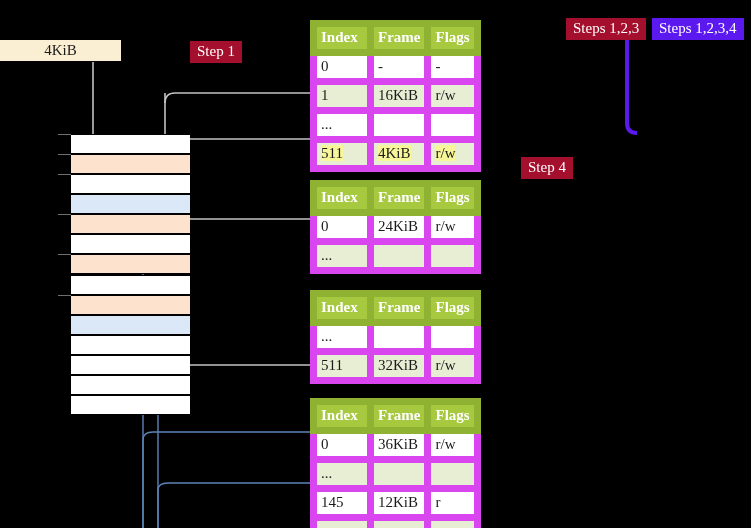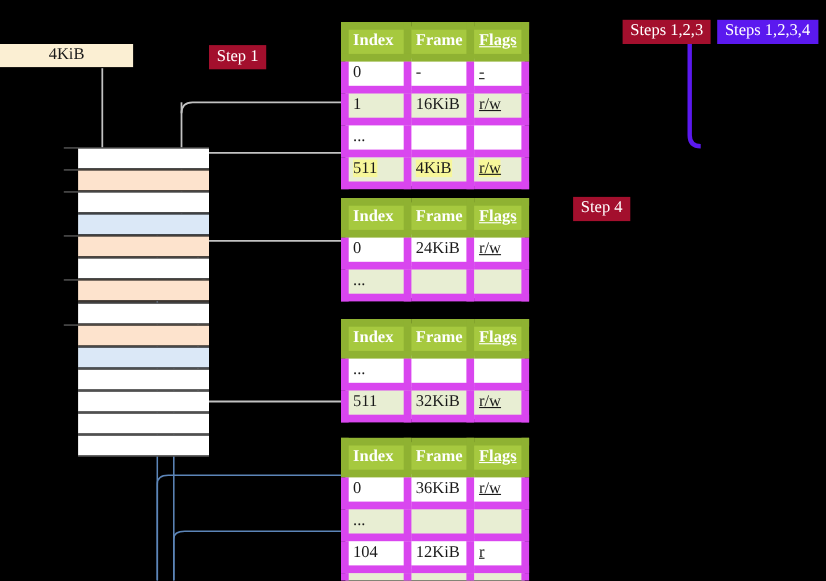--- a/index.html
+++ b/index.html
@@ -76,21 +76,21 @@
     background: #a6c93f;
     color: #ffffff;
     font-weight: bold;
     border-color: #8fb232;
   }
   .ptable tr.odd  td { background: #ffffff; }
   .ptable tr.even td { background: #e8eed3; }
   .ptable td.hl span { background: #f7f79a; }
   .col-index { width: 57px; }
   .col-frame { width: 57px; }
-  .col-flags { width: 44px; text-decoration: underline; }
+  .col-flags { width: 44px; }
 
   
   #wires {
     position: absolute;
     left: 0; top: 0;
     width: 751px; height: 528px;
     pointer-events: none;
   }
 </style>
 </head>
@@ -142,21 +142,21 @@
   </div>
 
   <div class="badge badge-red" style="left:533px; top:18px;margin-left:33px;">
     <span>Steps 1,2,3</span>
   </div>
 
   <div class="badge badge-blue" style="left:652px; top:18px;">
     <span>Steps 1,2,3,4</span>
   </div>
 
-  <div class="badge badge-red" style="left:521px; top:157px;margin-top:22px;">
+  <div class="badge badge-red" style="left:521px; top:157px;">
     <span>Step 4</span>
   </div>
 
   <div id="mem-column" style="position:absolute; left:71px; top:134px; width:119px; height:281px;">
       <div class="mem-row" style="top: 0px; height: 20.0714px; width: 119px;"></div>
       <div class="mem-row orange" style="top: 20.0714px; height: 20.0714px; width: 119px;"></div>
       <div class="mem-row" style="top: 40.1429px; height: 20.0714px; width: 119px;"></div>
       <div class="mem-row blue" style="top: 60.2143px; height: 20.0714px; width: 119px;"></div>
       <div class="mem-row orange" style="top: 80.2857px; height: 20.0714px; width: 119px;"></div>
       <div class="mem-row" style="top: 100.357px; height: 20.0714px; width: 119px;"></div>
@@ -264,21 +264,21 @@
           <td class="col-index">0</td>
           <td class="col-frame">36KiB</td>
           <td class="col-flags">r/w</td>
         </tr>
         <tr class="even">
           <td class="col-index">...</td>
           <td class="col-frame"></td>
           <td class="col-flags"></td>
         </tr>
         <tr class="odd">
-          <td class="col-index">104</td>
+          <td class="col-index">145</td>
           <td class="col-frame">12KiB</td>
           <td class="col-flags">r</td>
         </tr>
         <tr class="even">
           <td class="col-index">...</td>
           <td class="col-frame"></td>
           <td class="col-flags"></td>
         </tr>
       </tbody>
     </table>

